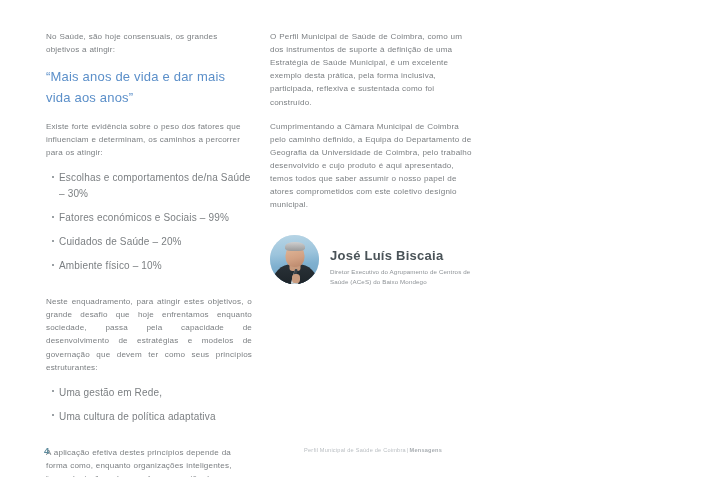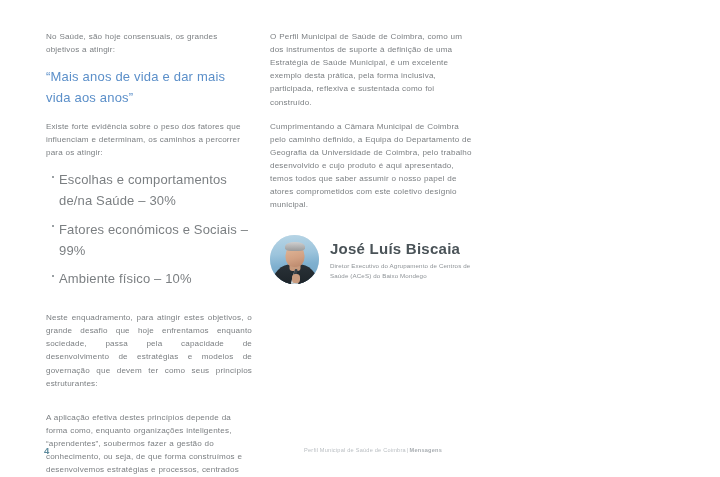--- a/index.html
+++ b/index.html
@@ -64,21 +64,21 @@
   ul.bullets {
     list-style: none;
     margin: 0 0 11px 0;
     padding: 0 0 0 6px;
   }
 
   ul.bullets li {
     position: relative;
     margin: 0 0 8px 0;
     padding-left: 7px;
-    font-size: 13px;
+    font-size: 10px;
     line-height: 1.6;
     color: #7b7f82;
     letter-spacing: 0.16px;
   }
 
   ul.bullets li:last-child {
     margin-bottom: 0;
   }
 
   ul.bullets li::before {
@@ -197,25 +197,25 @@
     height: 8px;
     border-radius: 2px;
     background: #3a4147;
   }
 
   .sig-text {
     padding-top: 5px;
   }
 
   .sig-name {
-    font-size: 15px;
+    font-size: 13px;
     font-weight: bold;
     color: #4a5358;
     letter-spacing: 0.25px;
-    margin: 0 0 3px 0;
+    margin: 8px 0 3px 0;
     line-height: 1.2;
   }
 
   .sig-role {
     font-size: 6.2px;
     line-height: 1.55;
     color: #8e9397;
     letter-spacing: 0.12px;
     margin: 0;
   }
@@ -270,27 +270,32 @@
 
       <p class="body-text">No Saúde, são hoje consensuais, os grandes objetivos a atingir:</p>
 
       <p class="quote">“Mais anos de vida e dar mais vida aos anos”</p>
 
       <p class="body-text">Existe forte evidência sobre o peso dos fatores que influenciam e determinam, os caminhos a percorrer para os atingir:</p>
 
       <ul class="bullets">
         <li>Escolhas e comportamentos de/na Saúde – 30%</li>
         <li>Fatores económicos e Sociais – 99%</li>
+        <li>Cuidados de Saúde – 20%</li>
         <li>Ambiente físico – 10%</li>
       </ul>
 
       <div class="spacer-after-bullets"></div>
 
       <p class="body-text justify">Neste enquadramento, para atingir estes objetivos, o grande desafio que hoje enfrentamos enquanto sociedade, passa pela capacidade de desenvolvimento de estratégias e modelos de governação que devem ter como seus princípios estruturantes:</p>
 
+      <ul class="bullets">
+        <li>Uma gestão em Rede,</li>
+        <li>Uma cultura de política adaptativa</li>
+      </ul>
 
       <div class="spacer-after-bullets"></div>
 
       <p class="body-text">A aplicação efetiva destes princípios depende da forma como, enquanto organizações inteligentes, “aprendentes”, soubermos fazer a gestão do conhecimento, ou seja, de que forma construímos e desenvolvemos estratégias e processos, centrados nas pessoas, garantindo a inclusão, partilha e a capacitação.</p>
     </div>
 
     <div class="col">
 
       <p class="body-text">O Perfil Municipal de Saúde de Coimbra, como um dos instrumentos de suporte à definição de uma Estratégia de Saúde Municipal, é um excelente exemplo desta prática, pela forma inclusiva, participada, reflexiva e sustentada como foi construído.</p>
 

